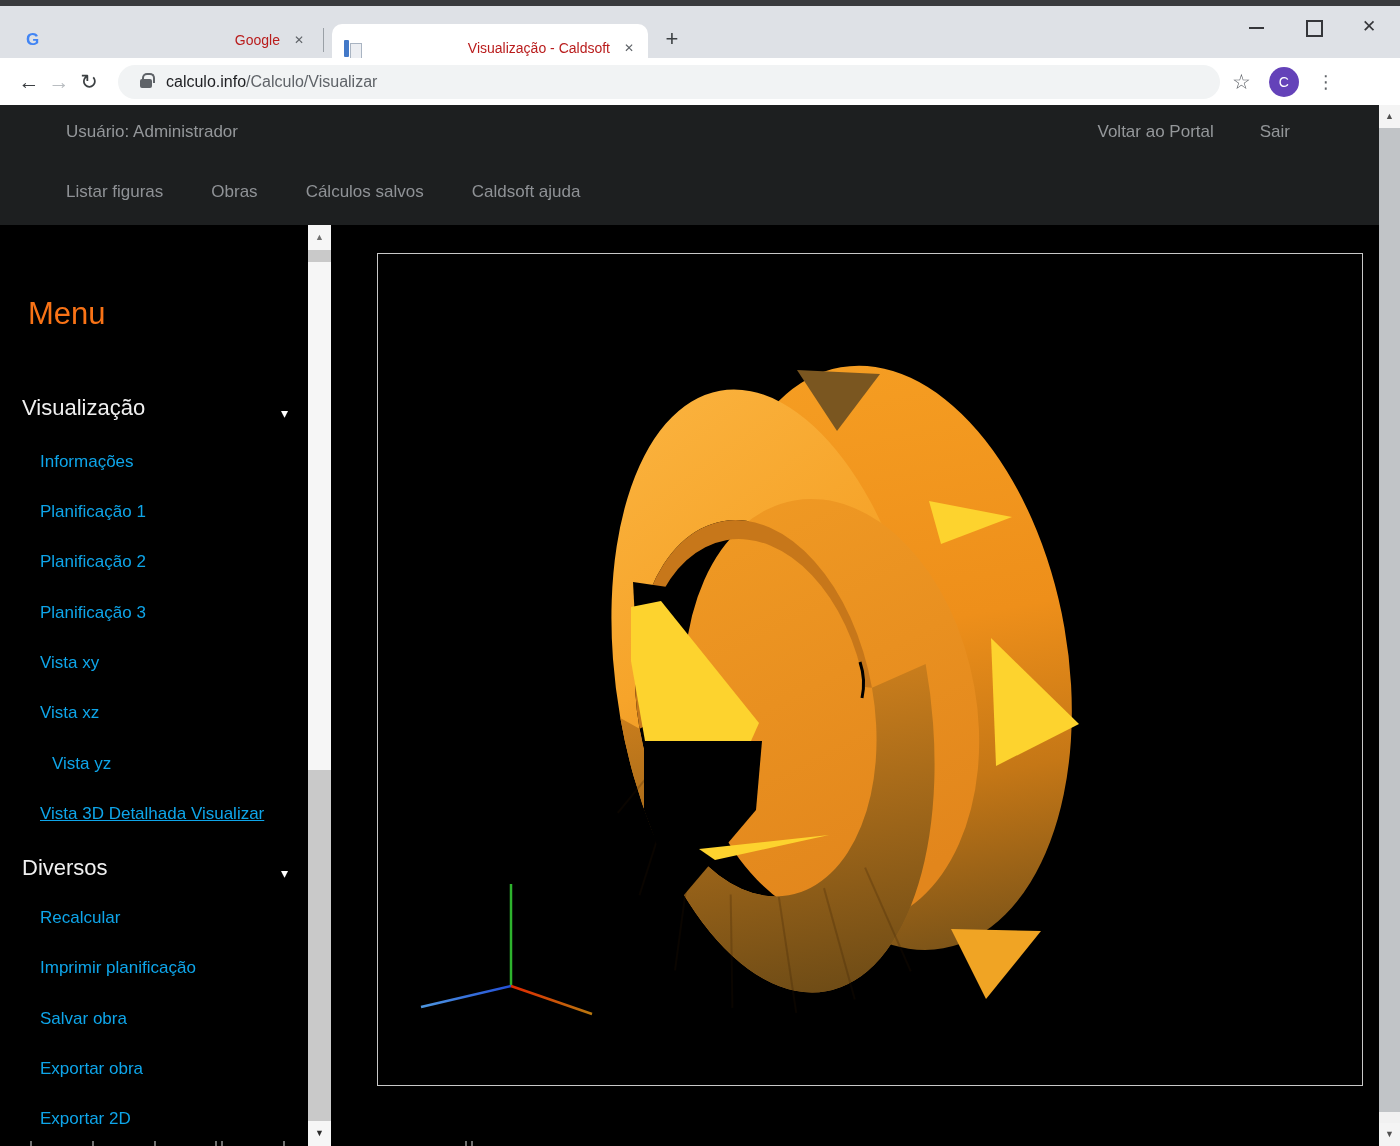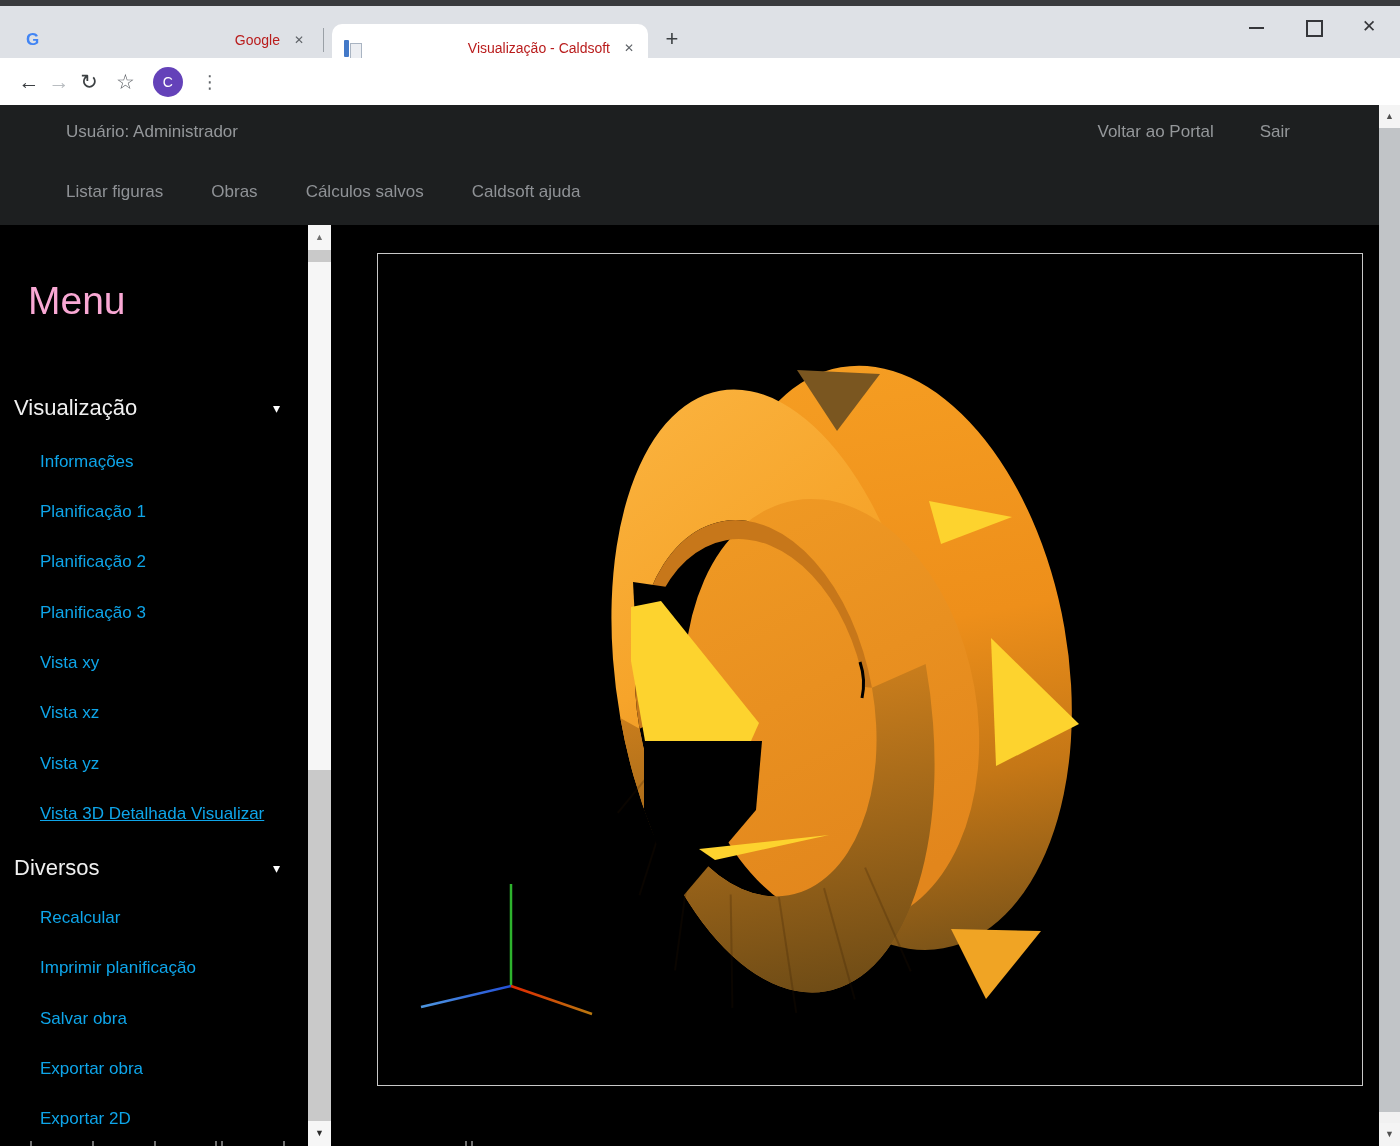--- a/index.html
+++ b/index.html
@@ -55,23 +55,23 @@
   .page-header { position:absolute; left:0; top:105px; width:1379px; height:120px; background:#1d1f20; }
   .hdr-user { position:absolute; left:66px; top:17px; font-size:17px; color:#94979a; }
   .hdr-title { position:absolute; left:0; right:0; top:23px; text-align:center; font-size:21px; color:#96999d; }
   .hdr-links { position:absolute; right:89px; top:17px; display:flex; gap:46px; }
   .hdr-links span { font-size:17px; color:#94979a; cursor:pointer; }
   .hdr-nav { position:absolute; left:66px; top:77px; display:flex; gap:48px; }
   .hdr-nav span { font-size:17px; color:#8f9296; cursor:pointer; }
 
   
   .sidebar { position:absolute; left:0; top:225px; width:308px; height:921px; background:#000; }
-  .menu-title { position:absolute; left:28px; top:54px; font-size:39px; color:#f9a8d4; }
-  .section { position:absolute; left:14px; width:280px; display:flex; justify-content:space-between;
-    align-items:center; color:#f0f0f0; font-size:22px; }
+  .menu-title { position:absolute; left:28px; top:71px; font-size:31px; color:#f97316; }
+  .section { position:absolute; left:22px; width:280px; display:flex; justify-content:space-between;
+    align-items:flex-end; color:#f0f0f0; font-size:22px; }
   .section .caret { font-size:14px; color:#fff; margin-right:14px; }
   .sb-item { position:absolute; left:40px; font-size:17px; color:#0ea5e9; cursor:pointer; white-space:nowrap; }
   .sb-item.active { text-decoration:underline; }
 
   
   .sb-scroll { position:absolute; left:308px; top:225px; width:23px; height:921px; background:#c9c9c9; }
   .sb-btn { position:absolute; left:0; width:23px; height:25px; background:#f6f6f6; color:#707070;
     font-size:9px; text-align:center; line-height:25px; }
   .sb-btn.down { color:#2b2b2b; }
   .sb-thumb { position:absolute; left:0; top:37px; width:23px; height:508px; background:#f6f6f6; }
@@ -108,20 +108,24 @@
     <span class="wc wc-min"></span>
     <span class="wc wc-max"></span>
     <span class="wc wc-close">✕</span>
   </div>
 </div>
 
 <div class="toolbar">
   <span class="navbtn back">←</span>
   <span class="navbtn disabled">→</span>
   <span class="navbtn">↻</span>
+  <div class="urlpill">
+    <span class="lock"></span>
+    <span class="url"><span>calculo.info</span><span class="path">/Calculo/Visualizar</span></span>
+  </div>
   <div class="tb-right">
     <span class="star">☆</span>
     <span class="avatar">C</span>
     <span class="dots">⋮</span>
   </div>
 </div>
 
 <div class="page-header">
   <span class="hdr-user">Usuário: Administrador</span>
   <div class="hdr-links">
@@ -142,21 +146,21 @@
   <div class="section" style="top:170px;">
     <span>Visualização</span>
     <span class="caret">▾</span>
   </div>
   <span class="sb-item" style="top:227px;">Informações</span>
   <span class="sb-item" style="top:277px;">Planificação 1</span>
   <span class="sb-item" style="top:327px;">Planificação 2</span>
   <span class="sb-item" style="top:378px;">Planificação 3</span>
   <span class="sb-item" style="top:428px;">Vista xy</span>
   <span class="sb-item" style="top:478px;">Vista xz</span>
-  <span class="sb-item" style="top:529px;">Vista yz</span>
+  <span class="sb-item" style="top:529px;margin-left:12px;">Vista yz</span>
   <span class="sb-item active" style="top:579px;">Vista 3D Detalhada Visualizar</span>
 
   <div class="section" style="top:630px;">
     <span>Diversos</span>
     <span class="caret">▾</span>
   </div>
   <span class="sb-item" style="top:683px;">Recalcular</span>
   <span class="sb-item" style="top:733px;">Imprimir planificação</span>
   <span class="sb-item" style="top:784px;">Salvar obra</span>
   <span class="sb-item" style="top:834px;">Exportar obra</span>

